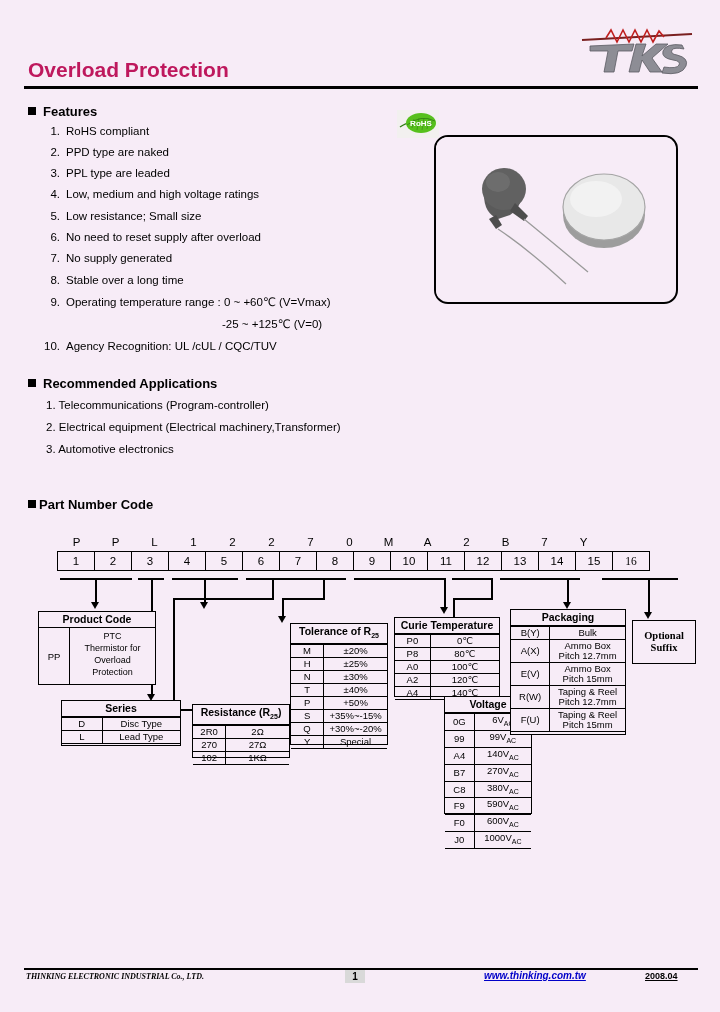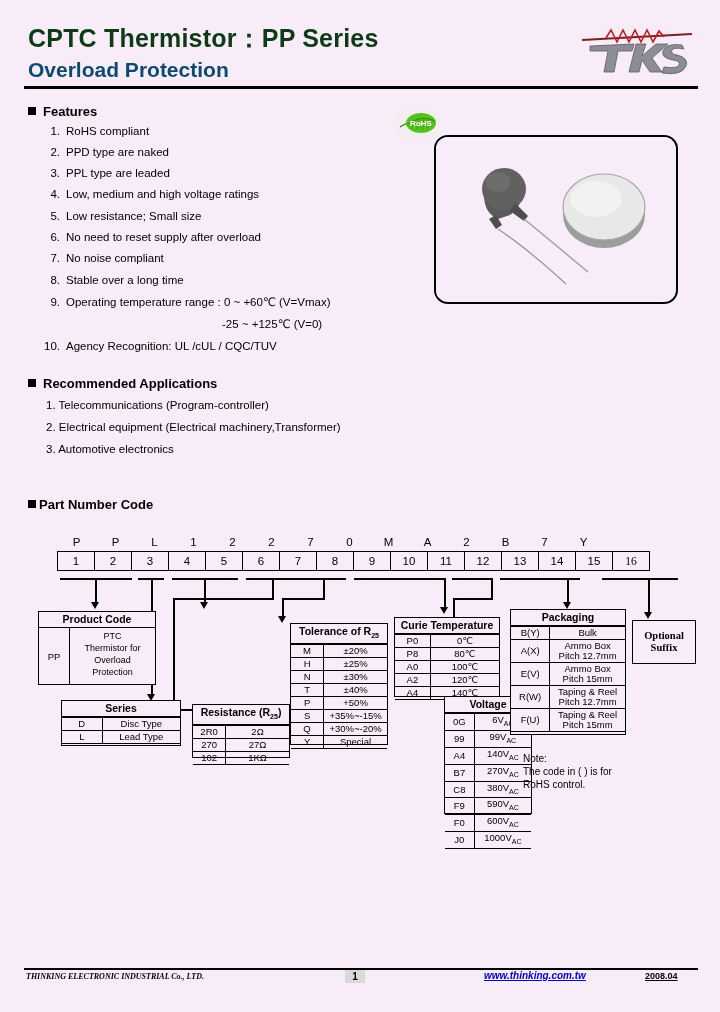--- a/index.html
+++ b/index.html
@@ -12,21 +12,21 @@
   .page{position:absolute;left:0;top:0;width:720px;height:1012px;}
 
   
   .title1{
     position:absolute;left:28px;top:22px;
     font-size:25px;font-weight:bold;color:#0d3b16;
     letter-spacing:.2px;white-space:nowrap;
   }
   .title2{
     position:absolute;left:28px;top:58px;
-    font-size:21px;font-weight:bold;color:#0c4a6e;
+    font-size:21px;font-weight:bold;color:#be185d;
     white-space:nowrap;
   }
   .headrule{position:absolute;left:24px;top:86px;width:674px;height:3px;background:#000;}
 
   
   .logo{position:absolute;left:578px;top:18px;width:118px;height:62px;}
   .logo svg{display:block;}
 
   
   .sec{position:absolute;font-size:13px;font-weight:bold;white-space:nowrap;}
@@ -92,21 +92,20 @@
   .fleft{position:absolute;left:26px;top:972px;font-size:8px;font-style:italic;font-weight:bold;font-family:"Liberation Serif",serif;white-space:nowrap;}
   .fpage{position:absolute;left:345px;top:970px;width:20px;height:13px;background:#d9d9d9;font-size:10px;font-weight:bold;text-align:center;line-height:13px;}
   .furl{position:absolute;left:484px;top:970px;font-size:10px;font-weight:bold;font-style:italic;color:#0000c8;text-decoration:underline;white-space:nowrap;}
   .fdate{position:absolute;left:645px;top:971px;font-size:9px;font-weight:bold;text-decoration:underline;white-space:nowrap;}
 </style>
 </head>
 <body>
 
 <div class="page">
 
-  <div class="title1">CPTC Thermistor：PP Series</div>
   <div class="title2">Overload Protection</div>
   <div class="headrule"></div>
 
   <div class="logo">
     <svg width="118" height="62" viewBox="0 0 118 62">
       <path d="M4 22 L114 16" stroke="#7a2020" stroke-width="2" fill="none"></path>
       <polyline points="28,20 33,12 39,24 45,12 51,24 57,12 63,24 69,12 75,24 81,13 86,19" stroke="#c02020" stroke-width="1.6" fill="none"></polyline>
       <g fill="#8d8d95" stroke="#5a5a62" stroke-width="0.8">
         <path d="M12 28 L56 26 L54 33 L40 33 L36 54 L26 54 L30 33 L12 33 Z"></path>
         <path d="M58 26 L68 26 L64 38 L78 26 L90 26 L74 40 L84 54 L72 54 L64 42 L61 54 L51 54 Z"></path>
@@ -131,21 +130,21 @@
   <div class="feat" style="left:42px;top:188px;">
     <span class="num">4.</span><span>Low, medium and high voltage ratings</span>
   </div>
   <div class="feat" style="left:42px;top:210px;">
     <span class="num">5.</span><span>Low resistance; Small size</span>
   </div>
   <div class="feat" style="left:42px;top:231px;">
     <span class="num">6.</span><span>No need to reset supply after overload</span>
   </div>
   <div class="feat" style="left:42px;top:252px;">
-    <span class="num">7.</span><span>No noise compliant</span>
+    <span class="num">7.</span><span>No supply generated</span>
   </div>
   <div class="feat" style="left:42px;top:274px;">
     <span class="num">8.</span><span>Stable over a long time</span>
   </div>
   <div class="feat" style="left:42px;top:295px;">
     <span class="num">9.</span><span>Operating temperature range : 0 ~ +60℃ (V=Vmax)</span>
   </div>
   <div class="feat" style="left:222px;top:317px;">
     <span>-25 ~ +125℃ (V=0)</span>
   </div>
@@ -486,25 +485,20 @@
       </table>
   </div>
 
   <div class="box" style="left:632px;top:620px;width:62px;height:42px;display:flex;align-items:center;justify-content:center;font-family:Liberation Serif, serif;">
     <div class="plain" style="font-weight:bold;">
       <div>Optional</div>
       <div>Suffix</div>
     </div>
   </div>
 
-  <div class="note">
-    <div>Note:</div>
-    <div>The code in ( ) is for</div>
-    <div>RoHS control.</div>
-  </div>
 
   <div class="footrule"></div>
   <div class="fleft">THINKING ELECTRONIC INDUSTRIAL Co., LTD.</div>
   <div class="fpage">1</div>
   <div class="furl">www.thinking.com.tw</div>
   <div class="fdate">2008.04</div>
 
 </div>
 
 </body></html>

